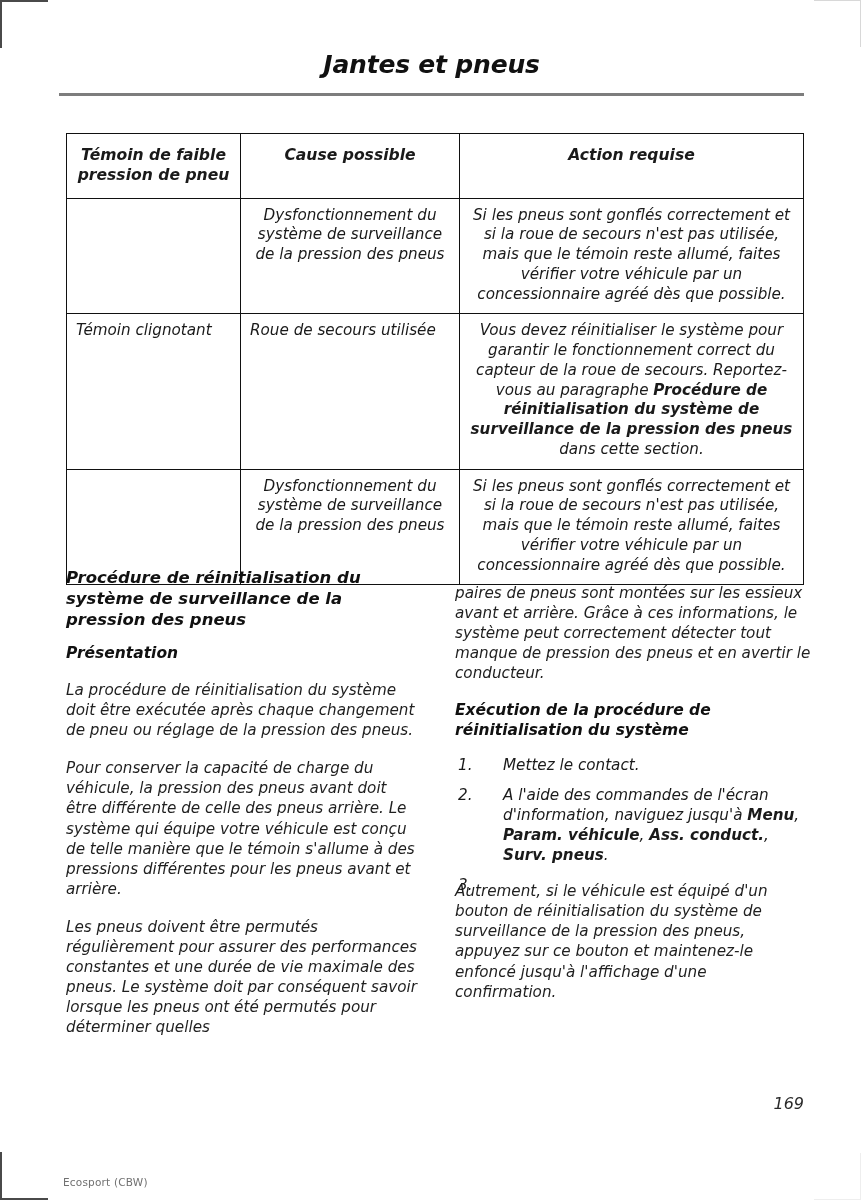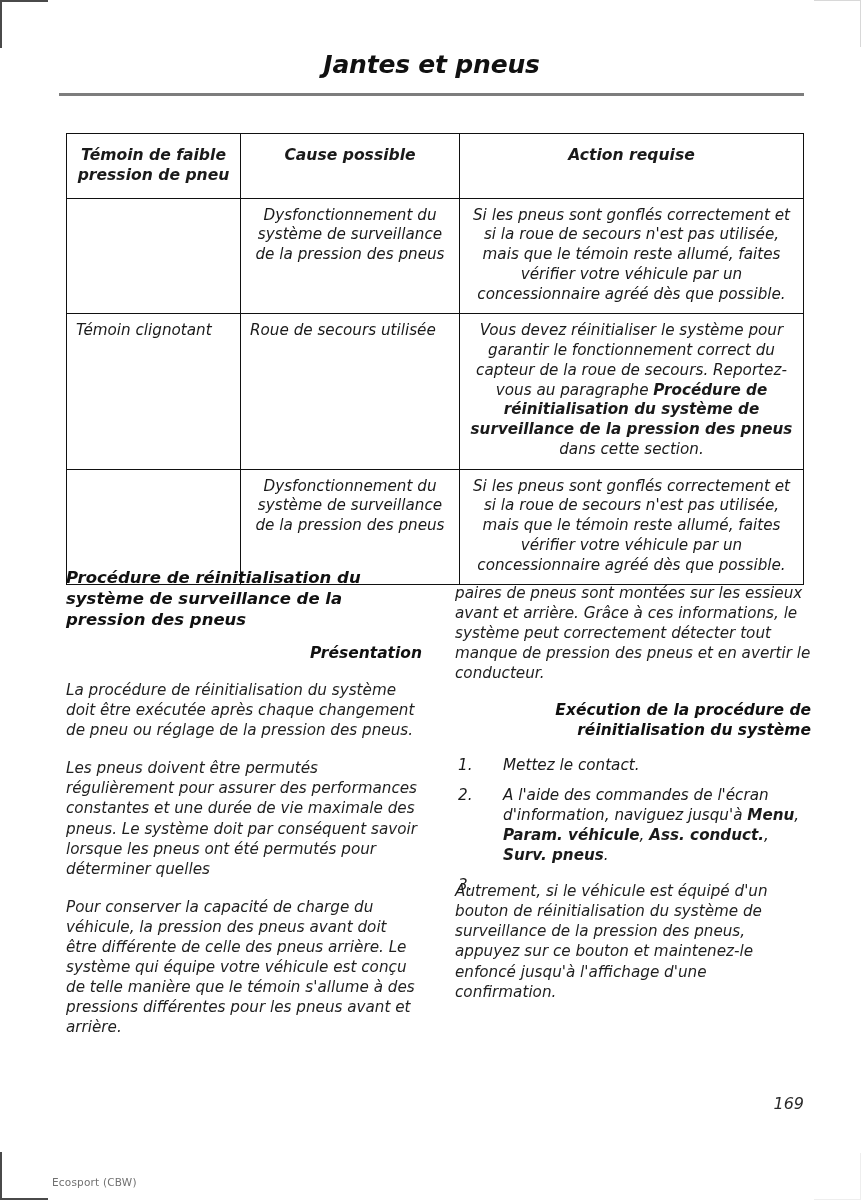--- a/index.html
+++ b/index.html
@@ -115,21 +115,20 @@
     line-height: 1.28;
     font-weight: bold;
     color: #111111;
   }
   h3.sub {
     margin: 0 0 14px 0;
     font-size: 15.5px;
     line-height: 1.28;
     font-weight: bold;
     color: #111111;
-    text-align: right;
   }
   p.body {
     margin: 16px 0 18px 0;
     font-size: 15.2px;
     line-height: 1.32;
     color: #1f1f1f;
   }
   p.body:last-child { margin-bottom: 0; }
 
   ol.steps {
@@ -159,21 +158,21 @@
     position: absolute;
     left: 0px;
     top: 1094px;
     width: 745px;
     text-align: right;
     font-size: 16px;
     color: #2a2a2a;
   }
   .vehicle-code {
     position: absolute;
-    left: 52px;
+    left: 63px;
     top: 1176px;
     font-size: 10.5px;
     color: #707070;
     letter-spacing: 0.2px;
   }
 </style>
 </head>
 <body>
 
 <div class="crop-mark crop-tl"></div>
@@ -217,22 +216,22 @@
       </tr>
     </tbody>
   </table>
 
   <div class="cols">
 
     <div class="col col-left">
       <h2 class="sec">Procédure de réinitialisation du système de surveillance de la pression des pneus</h2>
       <h3 class="sub">Présentation</h3>
       <p class="body">La procédure de réinitialisation du système doit être exécutée après chaque changement de pneu ou réglage de la pression des pneus.</p>
+      <p class="body">Pour conserver la capacité de charge du véhicule, la pression des pneus avant doit être différente de celle des pneus arrière. Le système qui équipe votre véhicule est conçu de telle manière que le témoin s'allume à des pressions différentes pour les pneus avant et arrière.</p>
       <p class="body">Les pneus doivent être permutés régulièrement pour assurer des performances constantes et une durée de vie maximale des pneus. Le système doit par conséquent savoir lorsque les pneus ont été permutés pour déterminer quelles</p>
-      <p class="body">Pour conserver la capacité de charge du véhicule, la pression des pneus avant doit être différente de celle des pneus arrière. Le système qui équipe votre véhicule est conçu de telle manière que le témoin s'allume à des pressions différentes pour les pneus avant et arrière.</p>
     </div>
 
     <div class="col col-right">
       <p class="body">paires de pneus sont montées sur les essieux avant et arrière. Grâce à ces informations, le système peut correctement détecter tout manque de pression des pneus et en avertir le conducteur.</p>
       <h3 class="sub">Exécution de la procédure de réinitialisation du système</h3>
 
       <ol class="steps">
         <li>
           <span class="num">1.</span>
           <span>Mettez le contact.</span>

